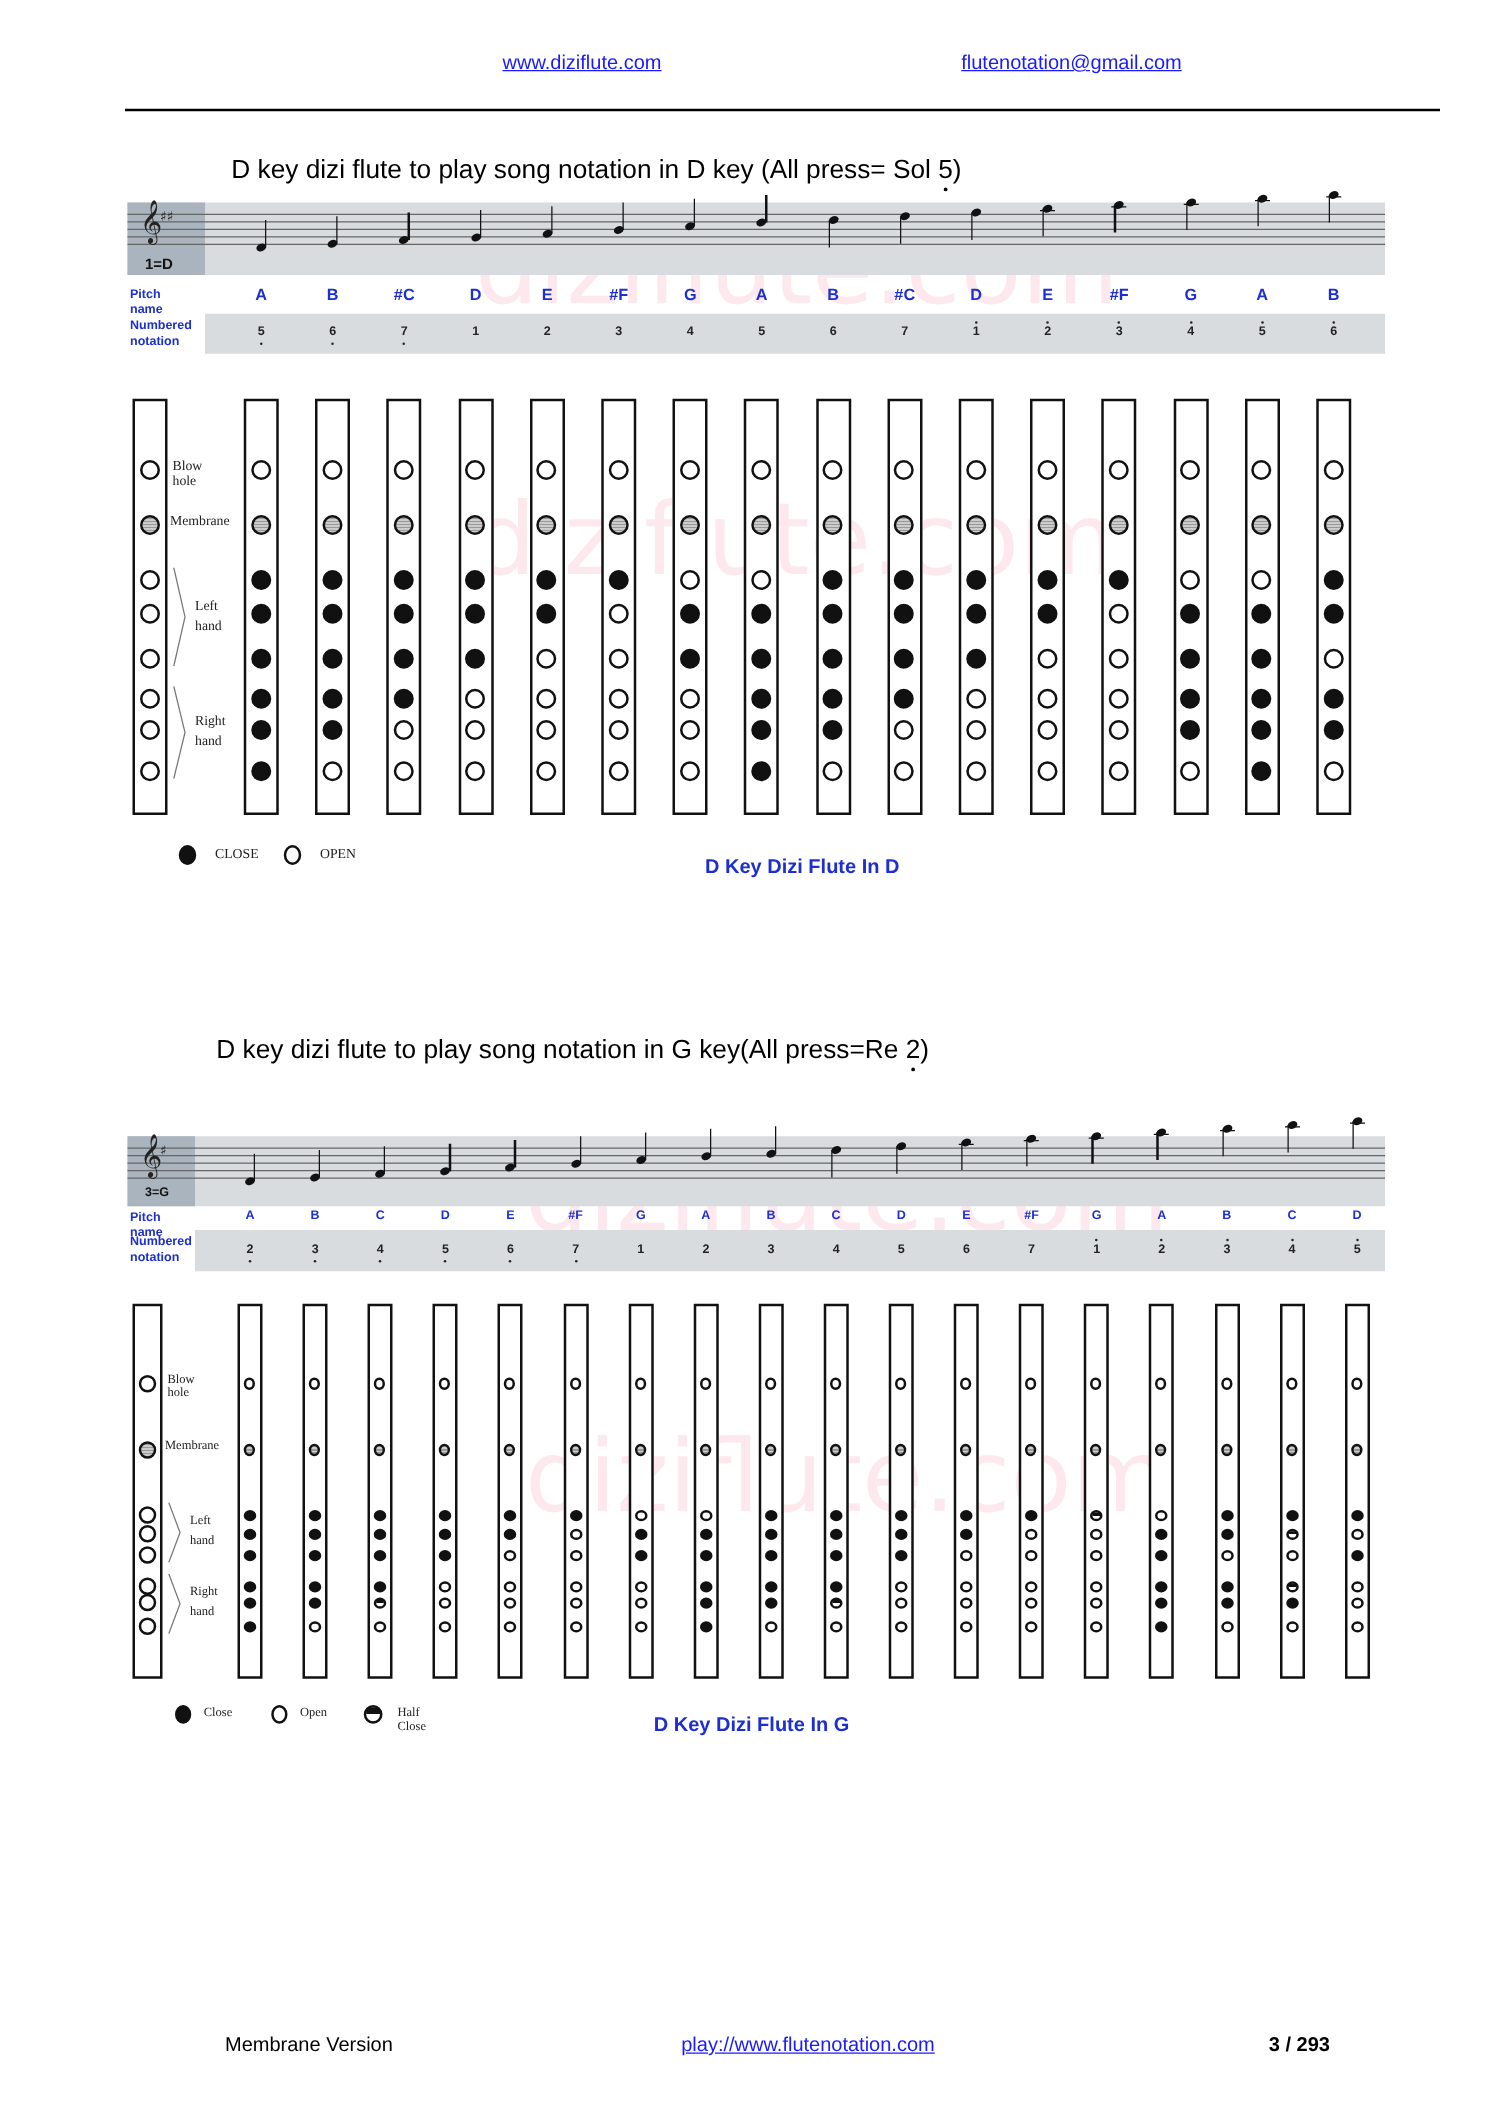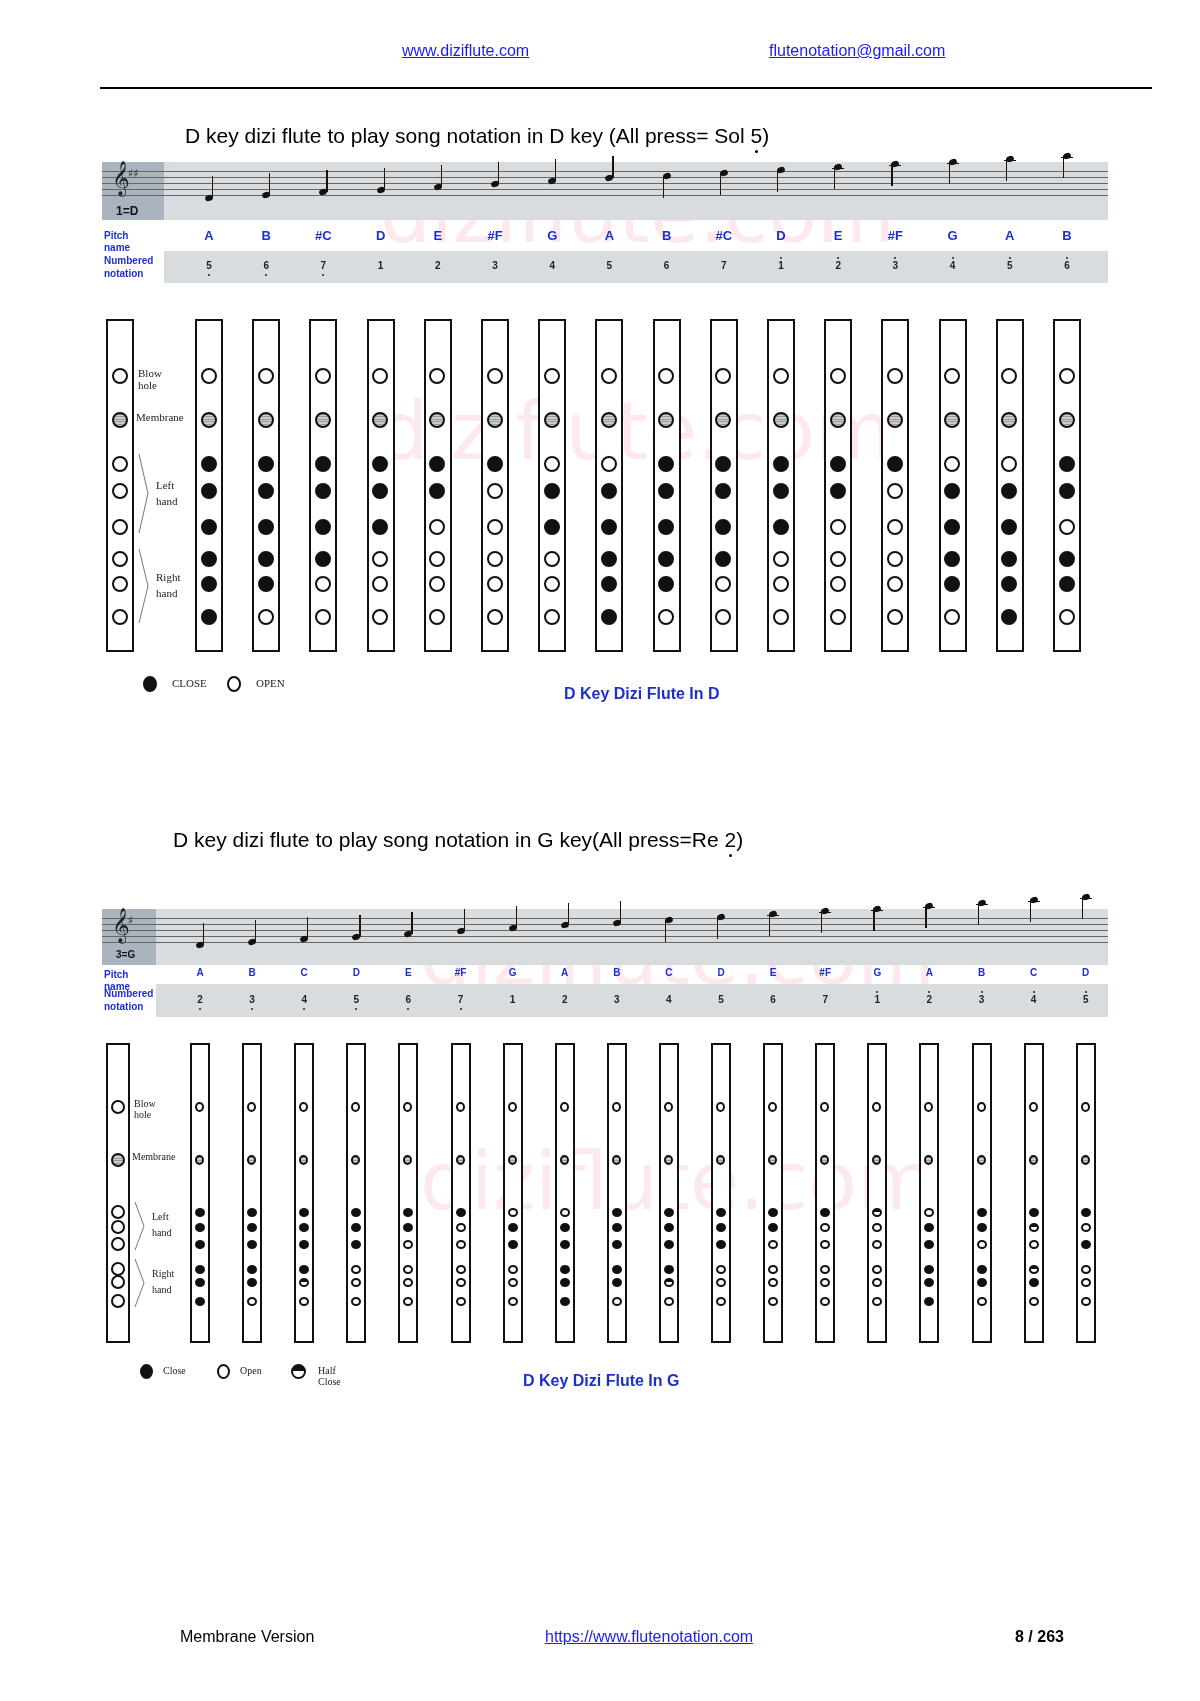--- a/index.html
+++ b/index.html
@@ -626,14 +626,14 @@
     <div class="hole closed" style="left: 140px; top: 1364px; width: 13px; height: 15px;"></div>
     <div class="legend-text" style="left: 163px; top: 1365px; font-size: 10px;">Close</div>
     <div class="hole" style="left: 217px; top: 1364px; width: 13px; height: 15px;"></div>
     <div class="legend-text" style="left: 240px; top: 1365px; font-size: 10px;">Open</div>
     <div class="hole half" style="left: 291px; top: 1364px; width: 15px; height: 15px;"></div>
     <div class="legend-text" style="left: 318px; top: 1365px; font-size: 10px;">Half Close</div>
     <div class="chart-caption" style="left: 523px; top: 1372px;">D Key Dizi Flute In G</div>
   </div>
 
 <div class="footer" style="left:180px; color:#000;">Membrane Version</div>
-<a class="footer" style="left:545px; color:#1a1aff; text-decoration:underline;">https://www.flutenotation.com</a>
-<div class="footer" style="left:1015px; font-weight:bold;">8 / 263</div>
+<a class="footer" style="left:545px; color:#1a1aff; text-decoration:underline;">play://www.flutenotation.com</a>
+<div class="footer" style="left:1015px; font-weight:bold;">3 / 293</div>
 
 </body></html>

